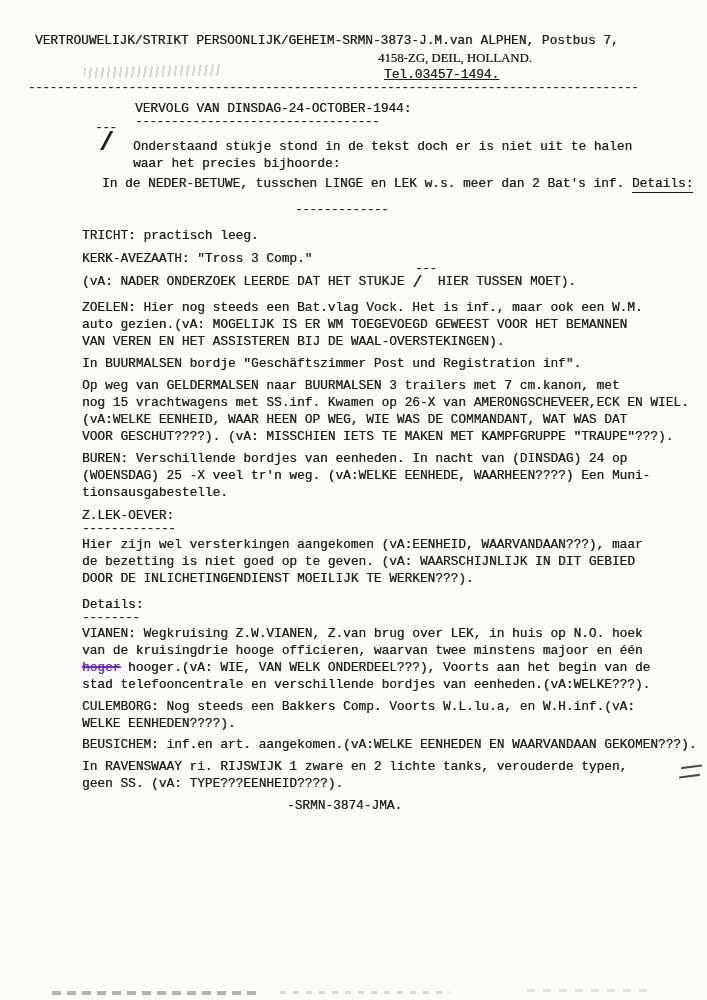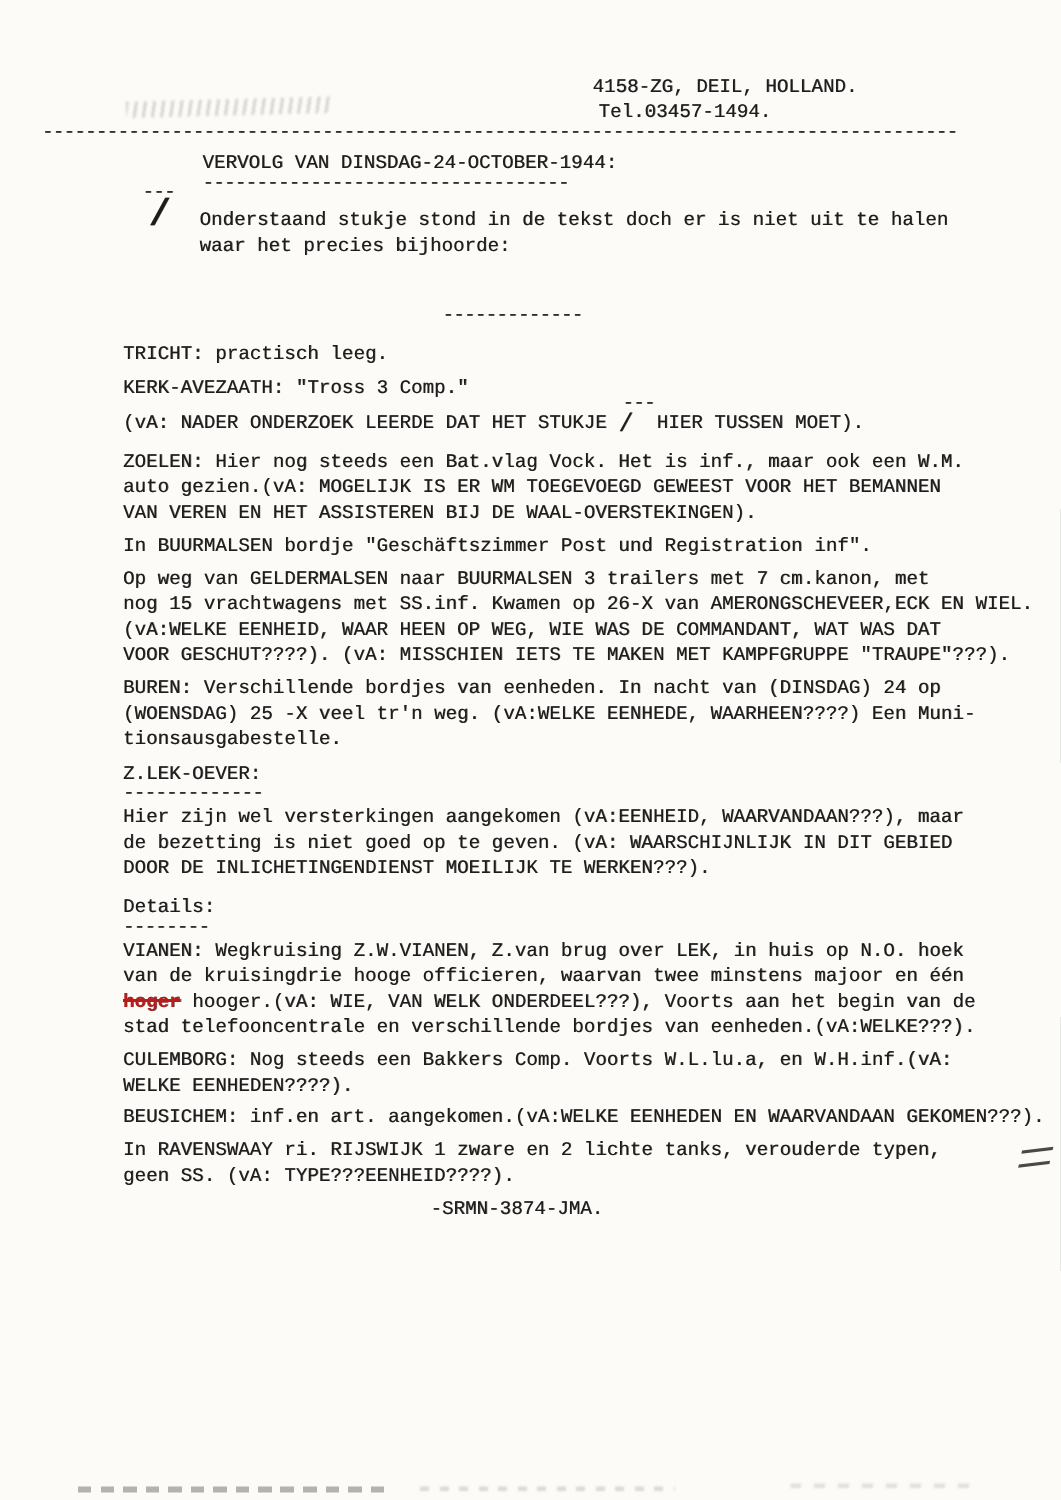--- a/index.html
+++ b/index.html
@@ -5,21 +5,21 @@
   html,body{margin:0;padding:0;background:#d8d8d4;}
   .page{
     position:relative;width:707px;height:1000px;margin:0 auto;
     background:#fcfbf7;overflow:hidden;
     font-family:"Liberation Mono","DejaVu Sans Mono",monospace;
     font-size:12.8px;line-height:16px;color:#1c1c1c;
   }
   .t{position:absolute;white-space:pre;text-shadow:0.4px 0 0 rgba(25,25,25,0.65);}
   .dash{letter-spacing:-0.5px;color:#222;}
   .ul{border-bottom:1.4px solid #1c1c1c;padding-bottom:0.5px;}
-  .struck{font-weight:bold;text-decoration:line-through;text-decoration-thickness:2px;color:#b91c1c;}
+  .struck{font-weight:normal;text-decoration:line-through;text-decoration-thickness:2px;color:#6d28d9;}
   .bigslash{font-size:25px;line-height:25px;font-weight:bold;}
   .inlineslash{font-size:17px;line-height:12px;vertical-align:-2px;}
   .smudge{
     position:absolute;left:84px;top:66px;width:138px;height:11px;
     background:repeating-linear-gradient(100deg,rgba(110,110,110,0.28) 0 2px,transparent 2px 6px);
     filter:blur(0.7px);transform:rotate(-1.5deg);
   }
   .pen-mark{
     position:absolute;left:680px;top:766px;width:21px;height:7px;
     border-top:2px solid #2a2a2a;border-bottom:2px solid #2a2a2a;
@@ -39,34 +39,36 @@
     position:absolute;right:60px;bottom:8px;width:120px;height:3px;
     background:repeating-linear-gradient(90deg,rgba(130,130,130,0.22) 0 7px,transparent 7px 16px);
     filter:blur(0.7px);
   }
 </style>
 </head>
 <body>
 
 <div class="page">
 
-  <div class="t" style="left:395px;top:50px;">4158-ZG, DEIL, HOLLAND.</div>
-  <div class="t" style="left:399px;top:67px;">Tel.03457-1494.</div>
+  <div class="t" style="left:35px;top:33px;">VERTROUWELIJK/STRIKT PERSOONLIJK/GEHEIM-SRMN-3873-J.M.van ALPHEN, Postbus 7,</div>
+  <div class="t" style="left:378px;top:50px;font-family:Liberation Serif, serif;">4158-ZG, DEIL, HOLLAND.</div>
+  <div class="t" style="left:384px;top:67px;text-decoration:underline;">Tel.03457-1494.</div>
   <div class="smudge"></div>
   <div class="t dash" style="left:28px;top:80px;">-------------------------------------------------------------------------------------</div>
 
   <div class="t" style="left:135px;top:101px;">VERVOLG VAN DINSDAG-24-OCTOBER-1944:</div>
   <div class="t dash" style="left:135px;top:114px;">----------------------------------</div>
 
   <div class="t dash" style="left:95px;top:120px;">---</div>
   <div class="t bigslash" style="left:99px;top:131px;">/</div>
 
   <div class="t" style="left:133px;top:139px;">Onderstaand stukje stond in de tekst doch er is niet uit te halen</div>
   <div class="t" style="left:133px;top:156px;">waar het precies bijhoorde:</div>
 
+  <div class="t" style="left:102px;top:176px;"><span>In de NEDER-BETUWE, tusschen LINGE en LEK w.s. meer dan 2 Bat's inf. </span><span class="ul">Details:</span></div>
   <div class="t dash" style="left:295px;top:202px;">-------------</div>
 
   <div class="t" style="left:82px;top:228px;">TRICHT: practisch leeg.</div>
 
   <div class="t" style="left:82px;top:251px;">KERK-AVEZAATH: "Tross 3 Comp."</div>
   <div class="t dash" style="left:415px;top:261px;">---</div>
   <div class="t" style="left:82px;top:274px;"><span>(vA: NADER ONDERZOEK LEERDE DAT HET STUKJE </span><span class="inlineslash">/</span><span>  HIER TUSSEN MOET).</span></div>
 
   <div class="t" style="left:82px;top:300px;">ZOELEN: Hier nog steeds een Bat.vlag Vock. Het is inf., maar ook een W.M.</div>
   <div class="t" style="left:82px;top:317px;text-align:right;">auto gezien.(vA: MOGELIJK IS ER WM TOEGEVOEGD GEWEEST VOOR HET BEMANNEN</div>

